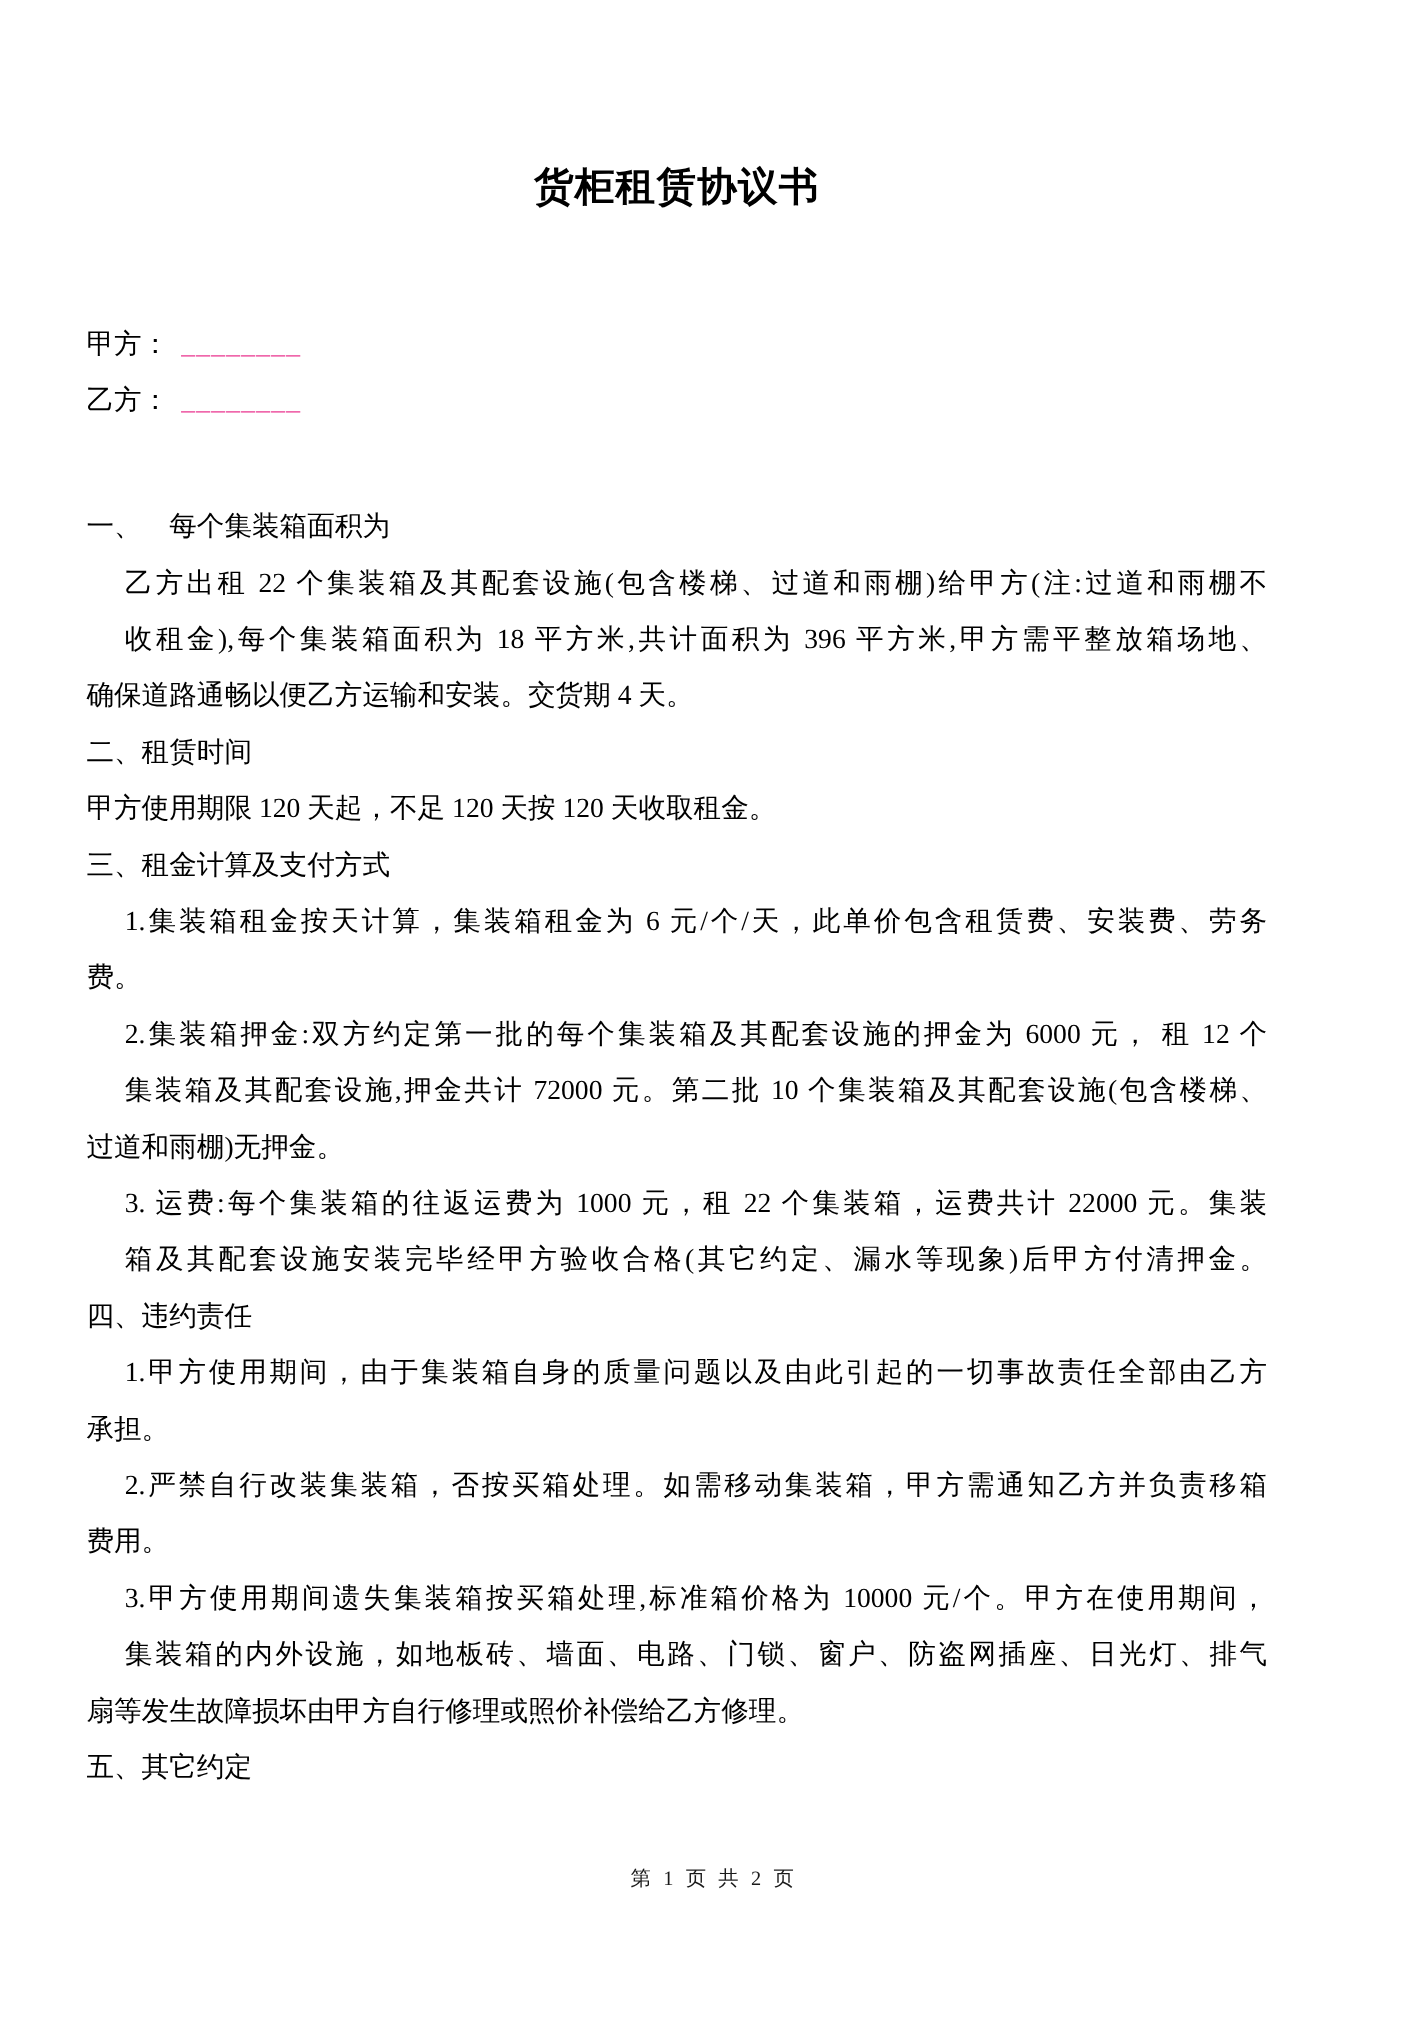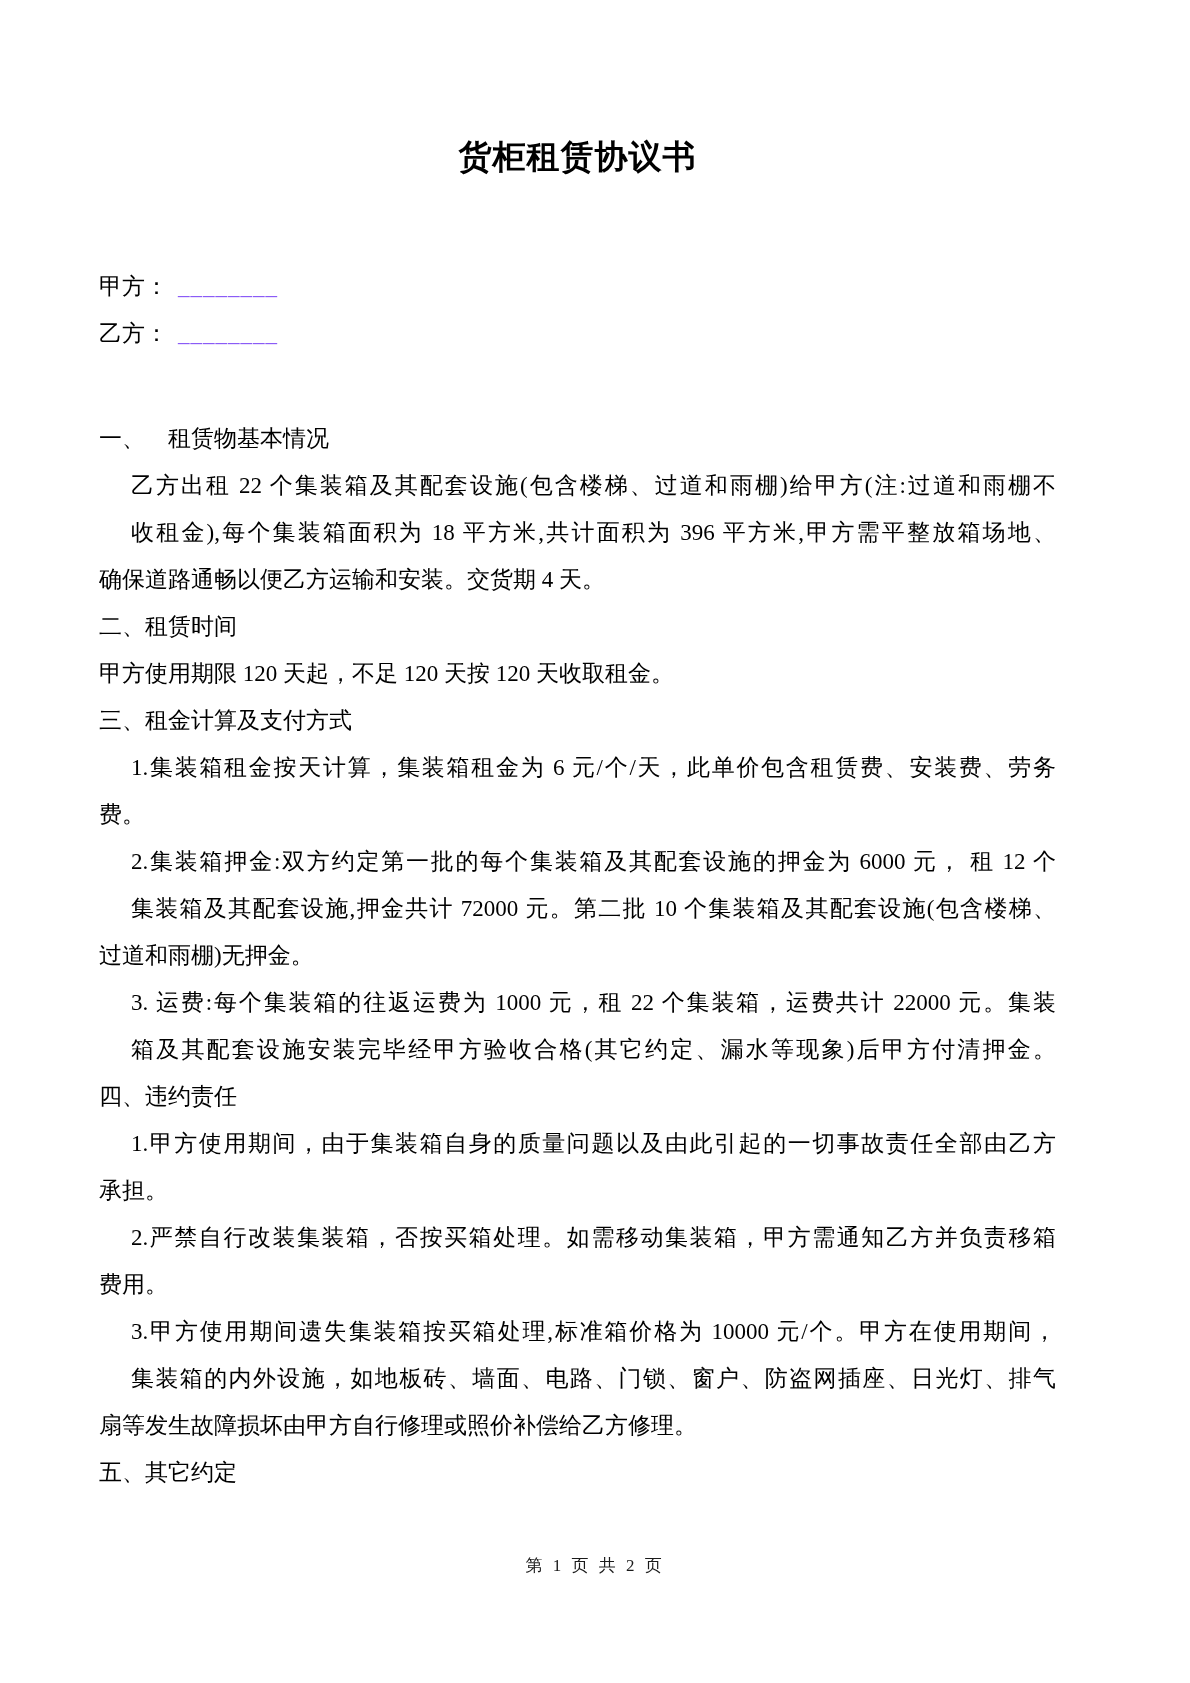--- a/index.html
+++ b/index.html
@@ -6,38 +6,38 @@
   .page {
     position: relative;
     width: 1190px;
     height: 1683px;
     background: #ffffff;
     color: #000000;
     font-family: "Liberation Serif", "DejaVu Serif", serif;
     overflow: hidden;
   }
   .content {
-    padding: 0 134px 0 99px;
+    padding: 0 134px 0 72px;
   }
   .title {
     padding-top: 136px;
     text-align: center;
     font-size: 33px;
     font-weight: bold;
     line-height: 1.3;
     letter-spacing: 1px;
   }
   .parties {
     margin-top: 84px;
     font-size: 23px;
     line-height: 47px;
   }
   .party-line { height: 47px; }
   .blank {
-    color: #8b5cf6;
+    color: #ec4899;
     letter-spacing: 1px;
     margin-left: 10px;
   }
   .body {
     margin-top: 58px;
     font-size: 23px;
   }
   .ln {
     height: 47px;
     line-height: 47px;
@@ -67,21 +67,21 @@
   <div class="content">
 
     <div class="title">货柜租赁协议书</div>
 
     <div class="parties">
       <div class="party-line"><span>甲方：</span><span class="blank">________</span></div>
       <div class="party-line"><span>乙方：</span><span class="blank">________</span></div>
     </div>
 
     <div class="body">
-      <div class="ln">一、　租赁物基本情况</div>
+      <div class="ln">一、　每个集装箱面积为</div>
       <div class="ln fill">乙方出租 22 个集装箱及其配套设施(包含楼梯、过道和雨棚)给甲方(注:过道和雨棚不</div>
       <div class="ln fill">收租金),每个集装箱面积为 18 平方米,共计面积为 396 平方米,甲方需平整放箱场地、</div>
       <div class="ln">确保道路通畅以便乙方运输和安装。交货期 4 天。</div>
       <div class="ln">二、租赁时间</div>
       <div class="ln">甲方使用期限 120 天起，不足 120 天按 120 天收取租金。</div>
       <div class="ln">三、租金计算及支付方式</div>
       <div class="ln fill">1.集装箱租金按天计算，集装箱租金为 6 元/个/天，此单价包含租赁费、安装费、劳务</div>
       <div class="ln">费。</div>
       <div class="ln fill">2.集装箱押金:双方约定第一批的每个集装箱及其配套设施的押金为 6000 元， 租 12 个</div>
       <div class="ln fill">集装箱及其配套设施,押金共计 72000 元。第二批 10 个集装箱及其配套设施(包含楼梯、</div>

